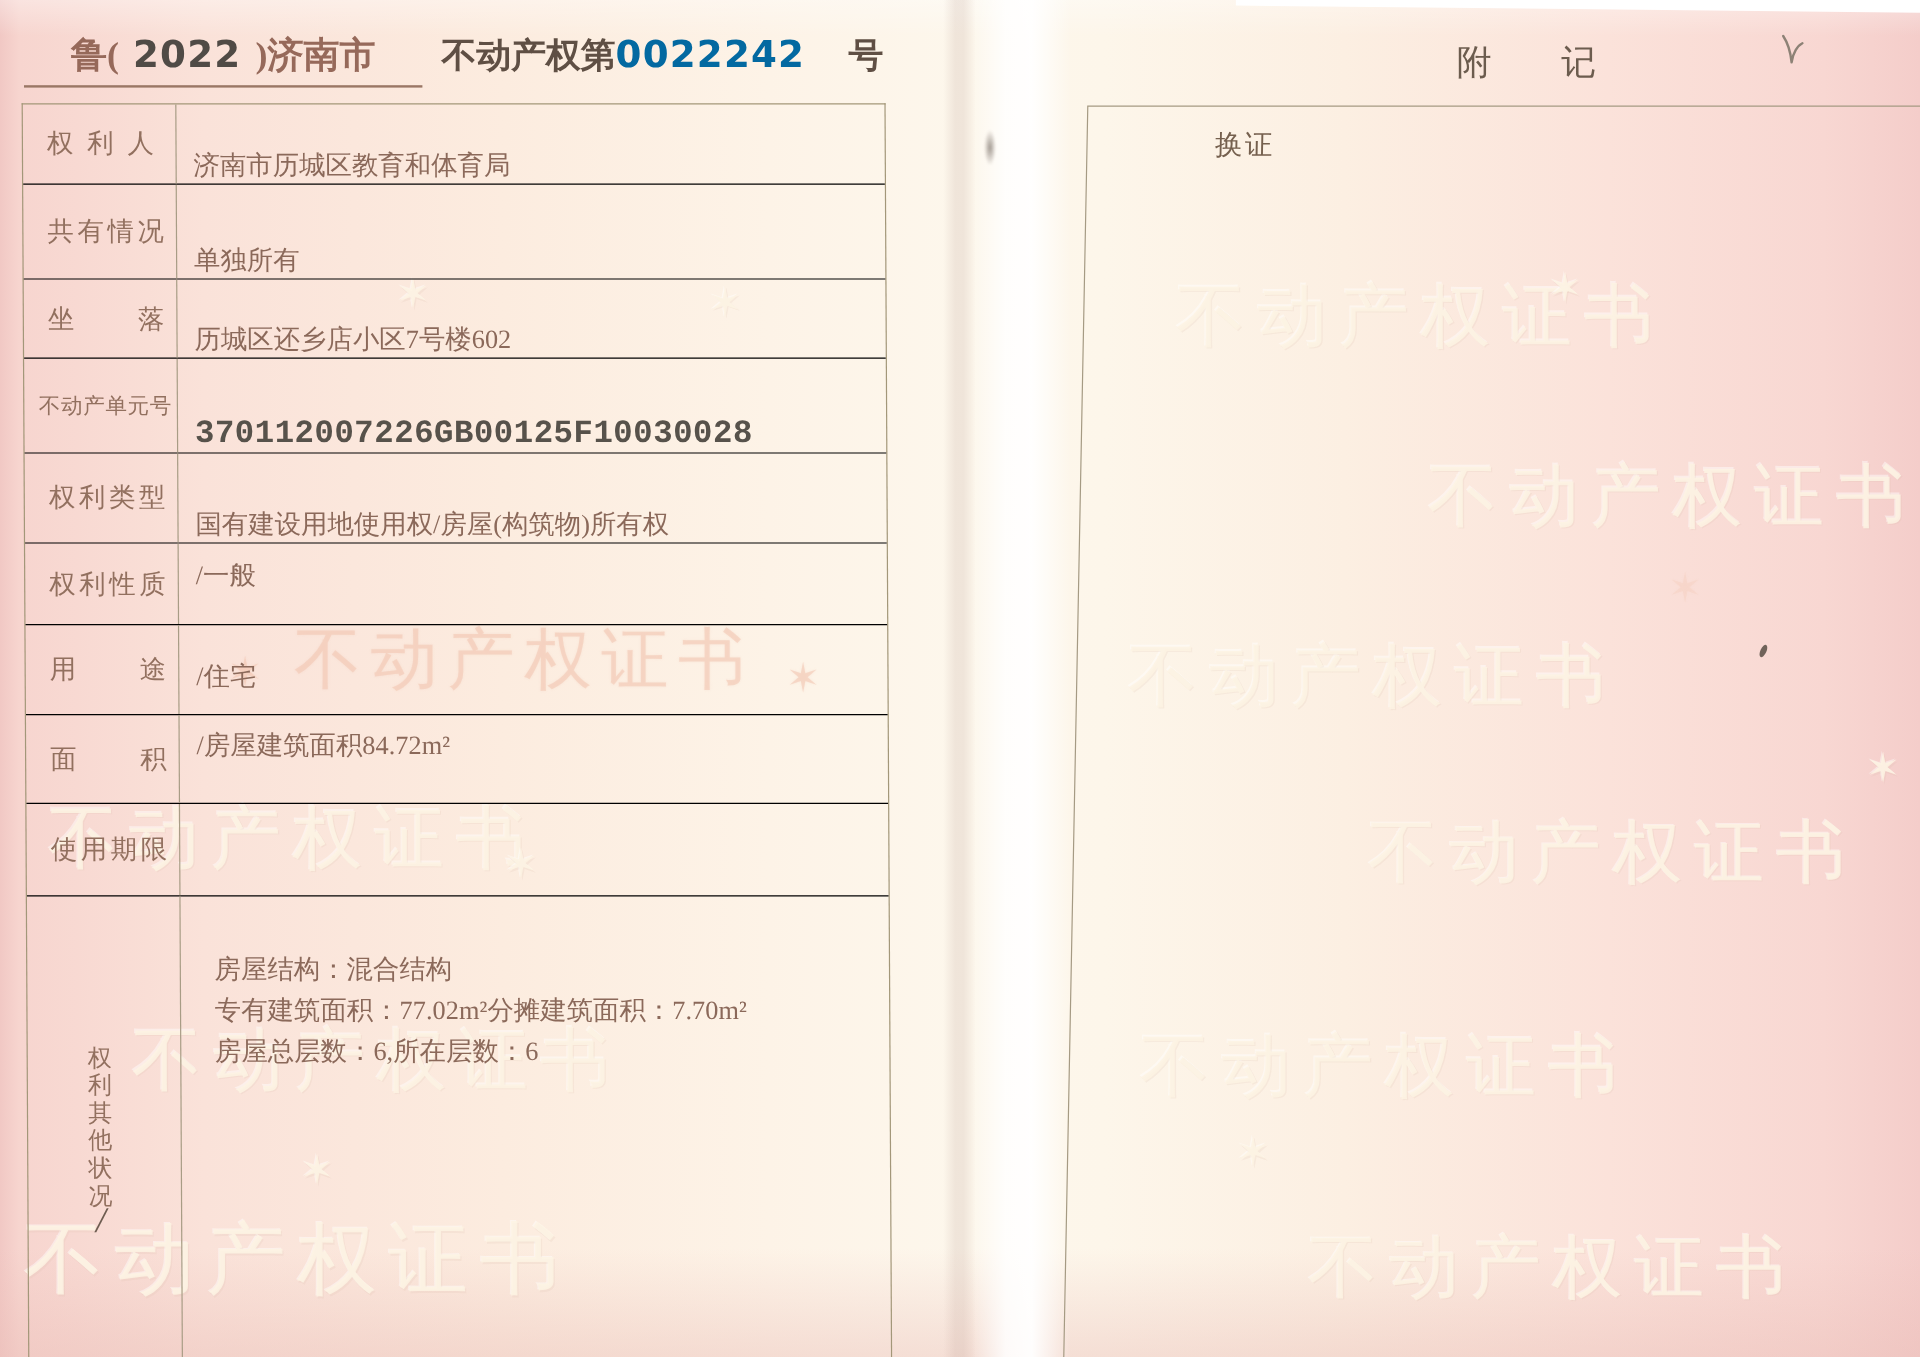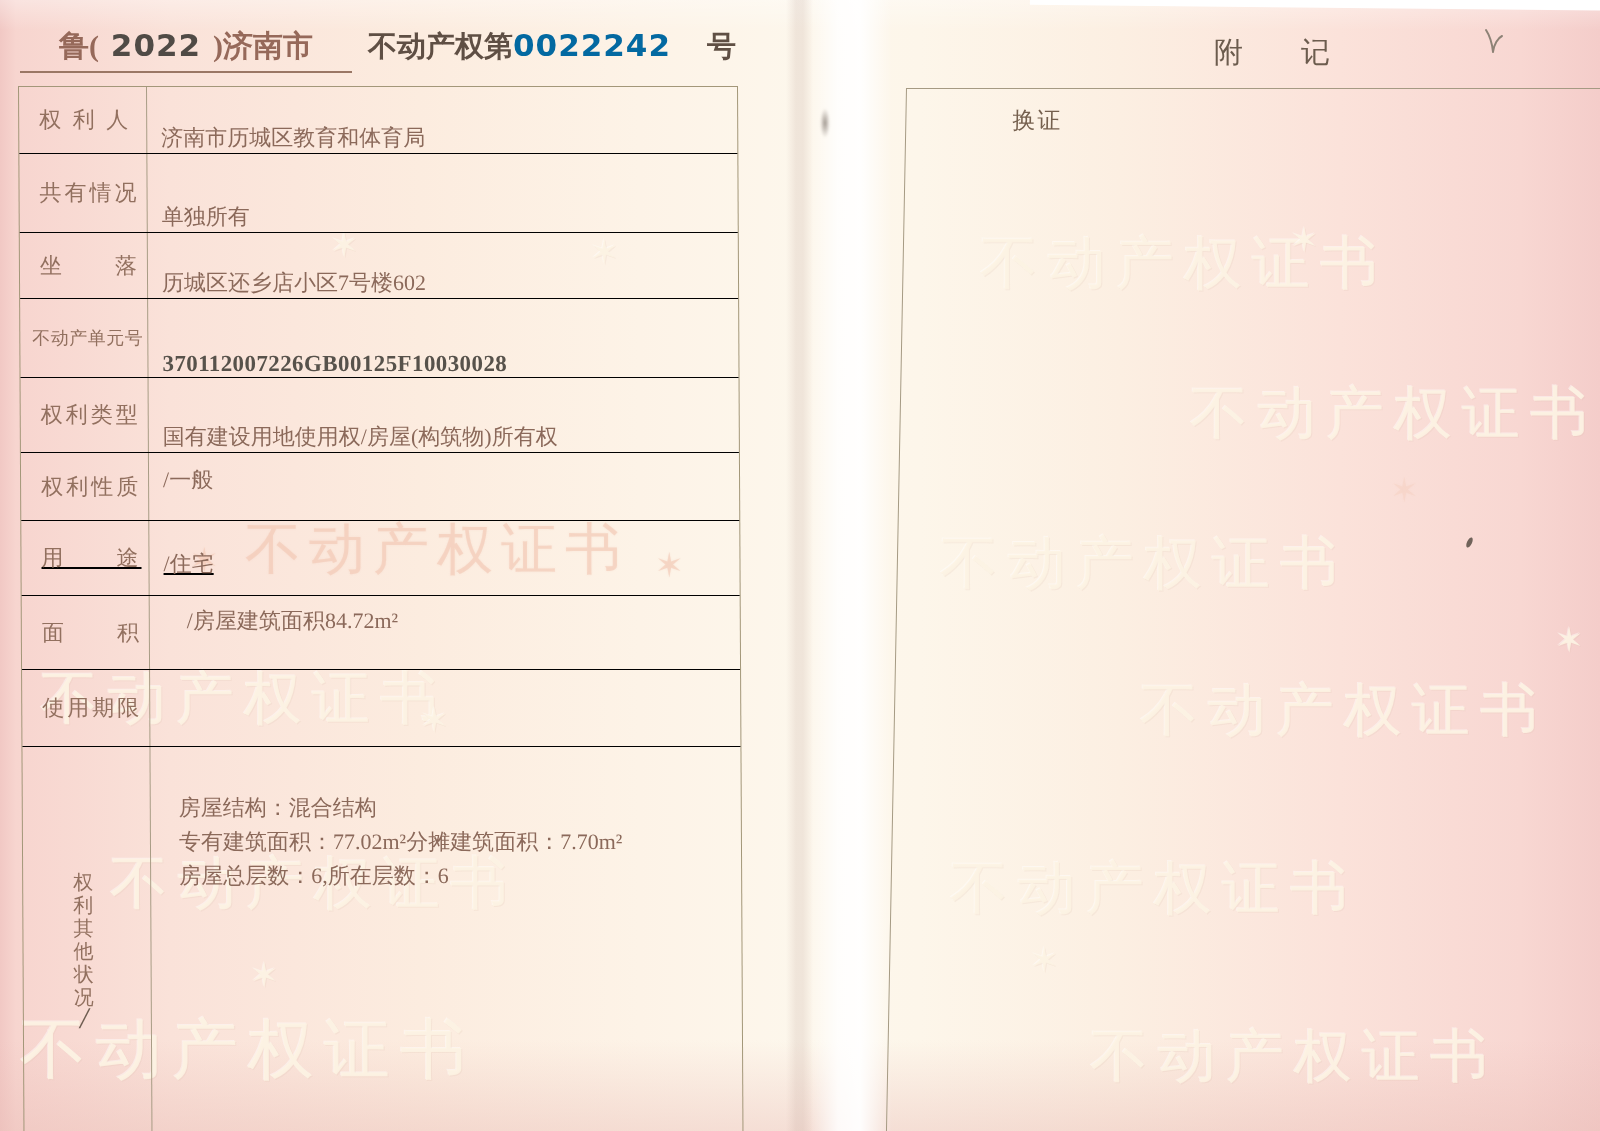--- a/index.html
+++ b/index.html
@@ -38,27 +38,27 @@
   .h-serial{margin-left:16px;font-size:29px;font-weight:bold;color:#5f4f44;white-space:nowrap;}
   .h-digits{font-family:"DejaVu Sans",sans-serif;font-size:31px;color:#0369a1;letter-spacing:1px;}
   .h-suffix{margin-left:36px;font-size:29px;font-weight:bold;color:#5f4f44;}
 
   
   .info-table{position:absolute;left:18px;top:86px;width:718px;height:1045px;
               border:1px solid #a39779;border-bottom:none;display:flex;flex-direction:column;
               transform:skewX(0.3deg);transform-origin:top left;}
   .row{display:flex;border-bottom:1px solid #000000;box-sizing:border-box;}
   .r1{height:67px;} .r2{height:79px;} .r3{height:66px;} .r4{height:79px;} .r5{height:75px;}
-  .r6{height:68px;} .r7{height:75px;text-decoration:underline;} .r8{height:74px;gap:23px;} .r9{height:77px;}
+  .r6{height:68px;} .r7{height:75px;} .r8{height:74px;} .r9{height:77px;}
   .r10{flex:1;border-bottom:none;}
   .lbl{width:128px;box-sizing:border-box;border-right:1px solid #a89c85;display:flex;align-items:center;
        padding-left:20px;font-size:22px;letter-spacing:3px;color:#92705f;position:relative;}
   .lbl .sm{font-size:18px;letter-spacing:0.5px;margin-left:-8px;}
   .val{flex:1;display:flex;align-items:flex-end;padding-left:14px;font-size:22px;color:#8b695a;}
-  .num{font-family:Liberation Serif, serif;font-weight:bold;font-size:23px;color:#57524b;letter-spacing:0.4px;}
+  .num{font-family:Liberation Mono, monospace;font-weight:bold;font-size:27px;color:#57524b;letter-spacing:0.4px;}
   .v-label{position:absolute;left:50px;top:124px;width:24px;font-size:20px;line-height:23px;
            word-break:break-all;letter-spacing:0;color:#92705f;}
   .v-slash{position:absolute;left:56px;top:254px;font-size:30px;font-style:italic;color:#6d5c50;}
   .other-val{display:block;padding:44px 0 0 14px;font-size:22px;line-height:34px;color:#8b695a;}
   .other-val span{display:block;}
 
   
   .remark-title{position:absolute;left:1214px;top:33px;font-size:29px;color:#6c5c4e;white-space:nowrap;}
   .remark-box{position:absolute;left:906px;top:88px;width:760px;height:1080px;
               border:1px solid #a59a83;transform:skewX(-1.1deg);transform-origin:top left;}

